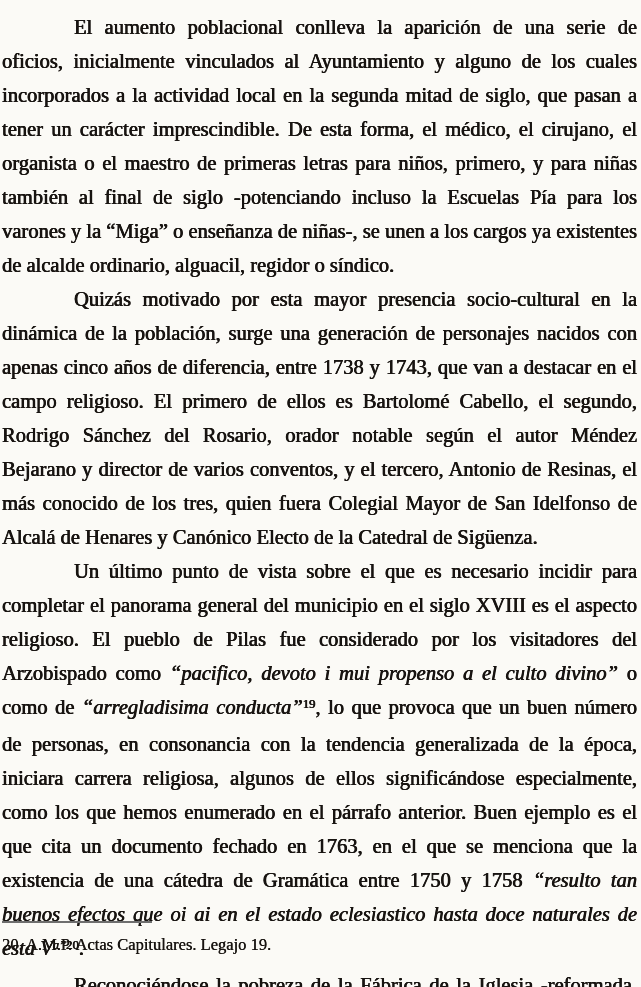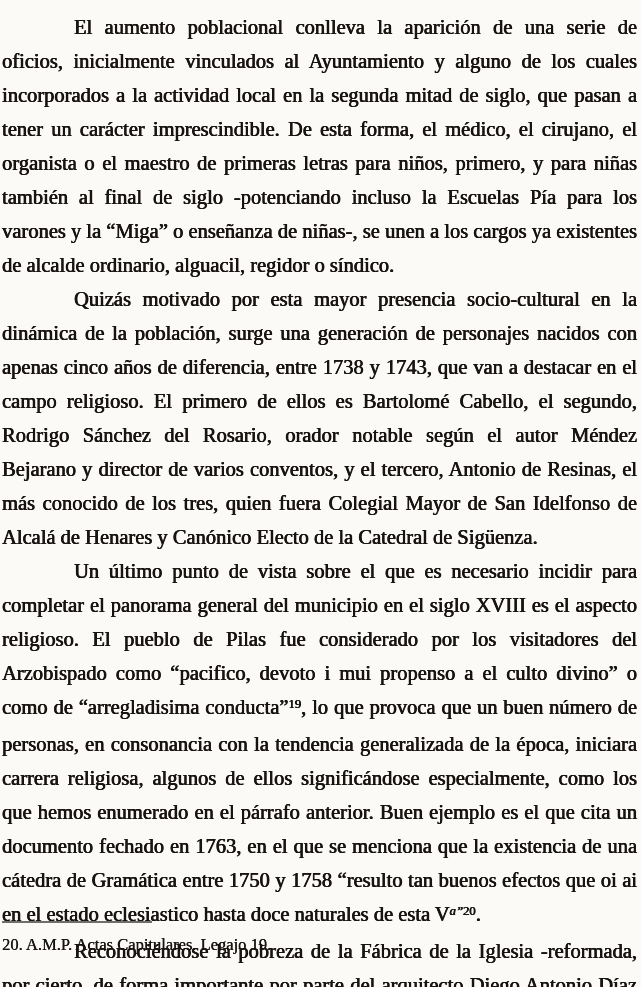--- a/index.html
+++ b/index.html
@@ -25,21 +25,21 @@
     line-height: 34px;
     color: #181411;
     
     text-shadow: 0.45px 0 0 currentColor, -0.25px 0 0 currentColor;
   }
   .para {
     margin: 0;
     text-indent: 72px;
   }
   .r-n { font-style: normal; }
-  .r-i { }
+  .r-i { font-style: italic; }
   .r-sup {
     font-style: normal;
     font-size: 0.62em;
     position: relative;
     top: -0.45em;
     margin-top: 36px;
   }
   .r-i-sup {
     font-style: italic;
     font-size: 0.62em;

